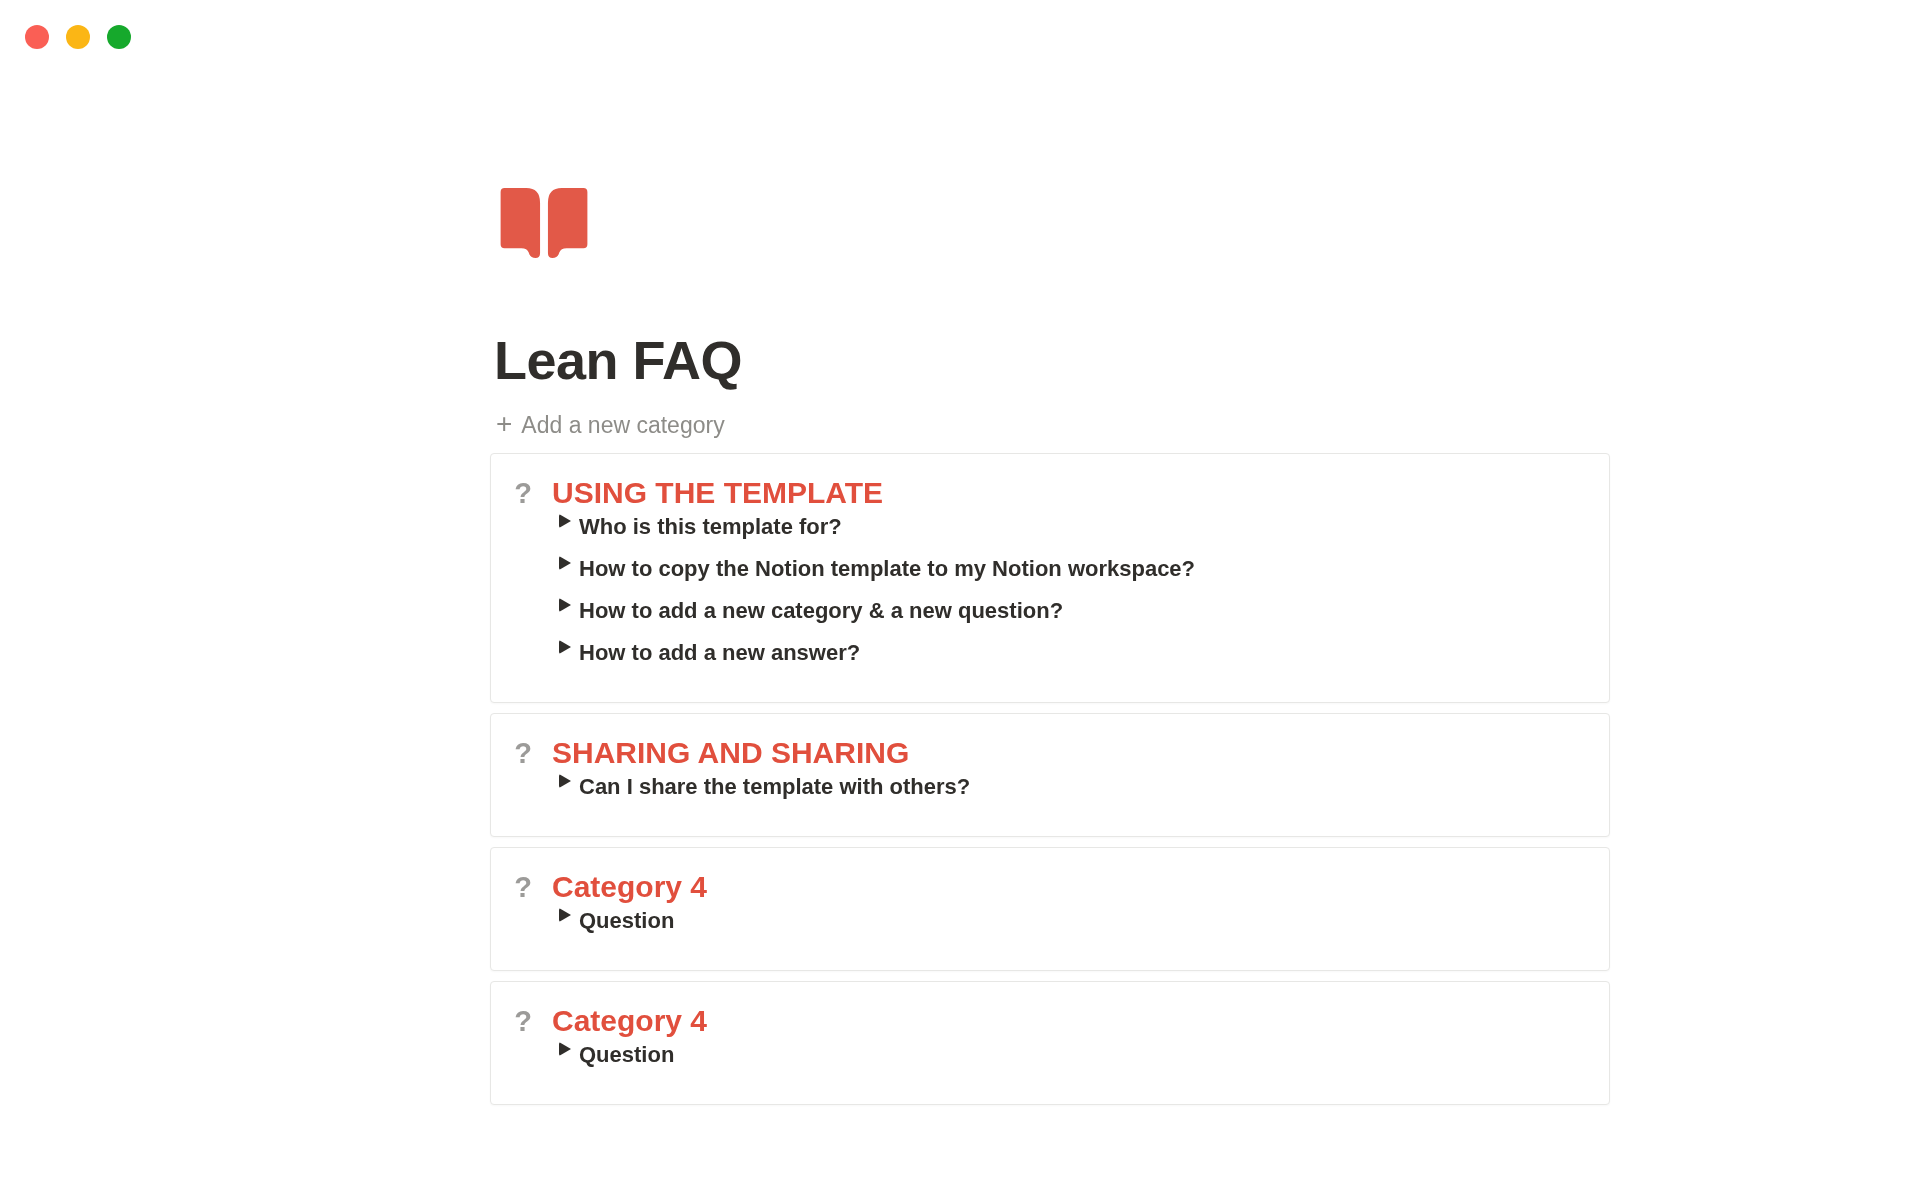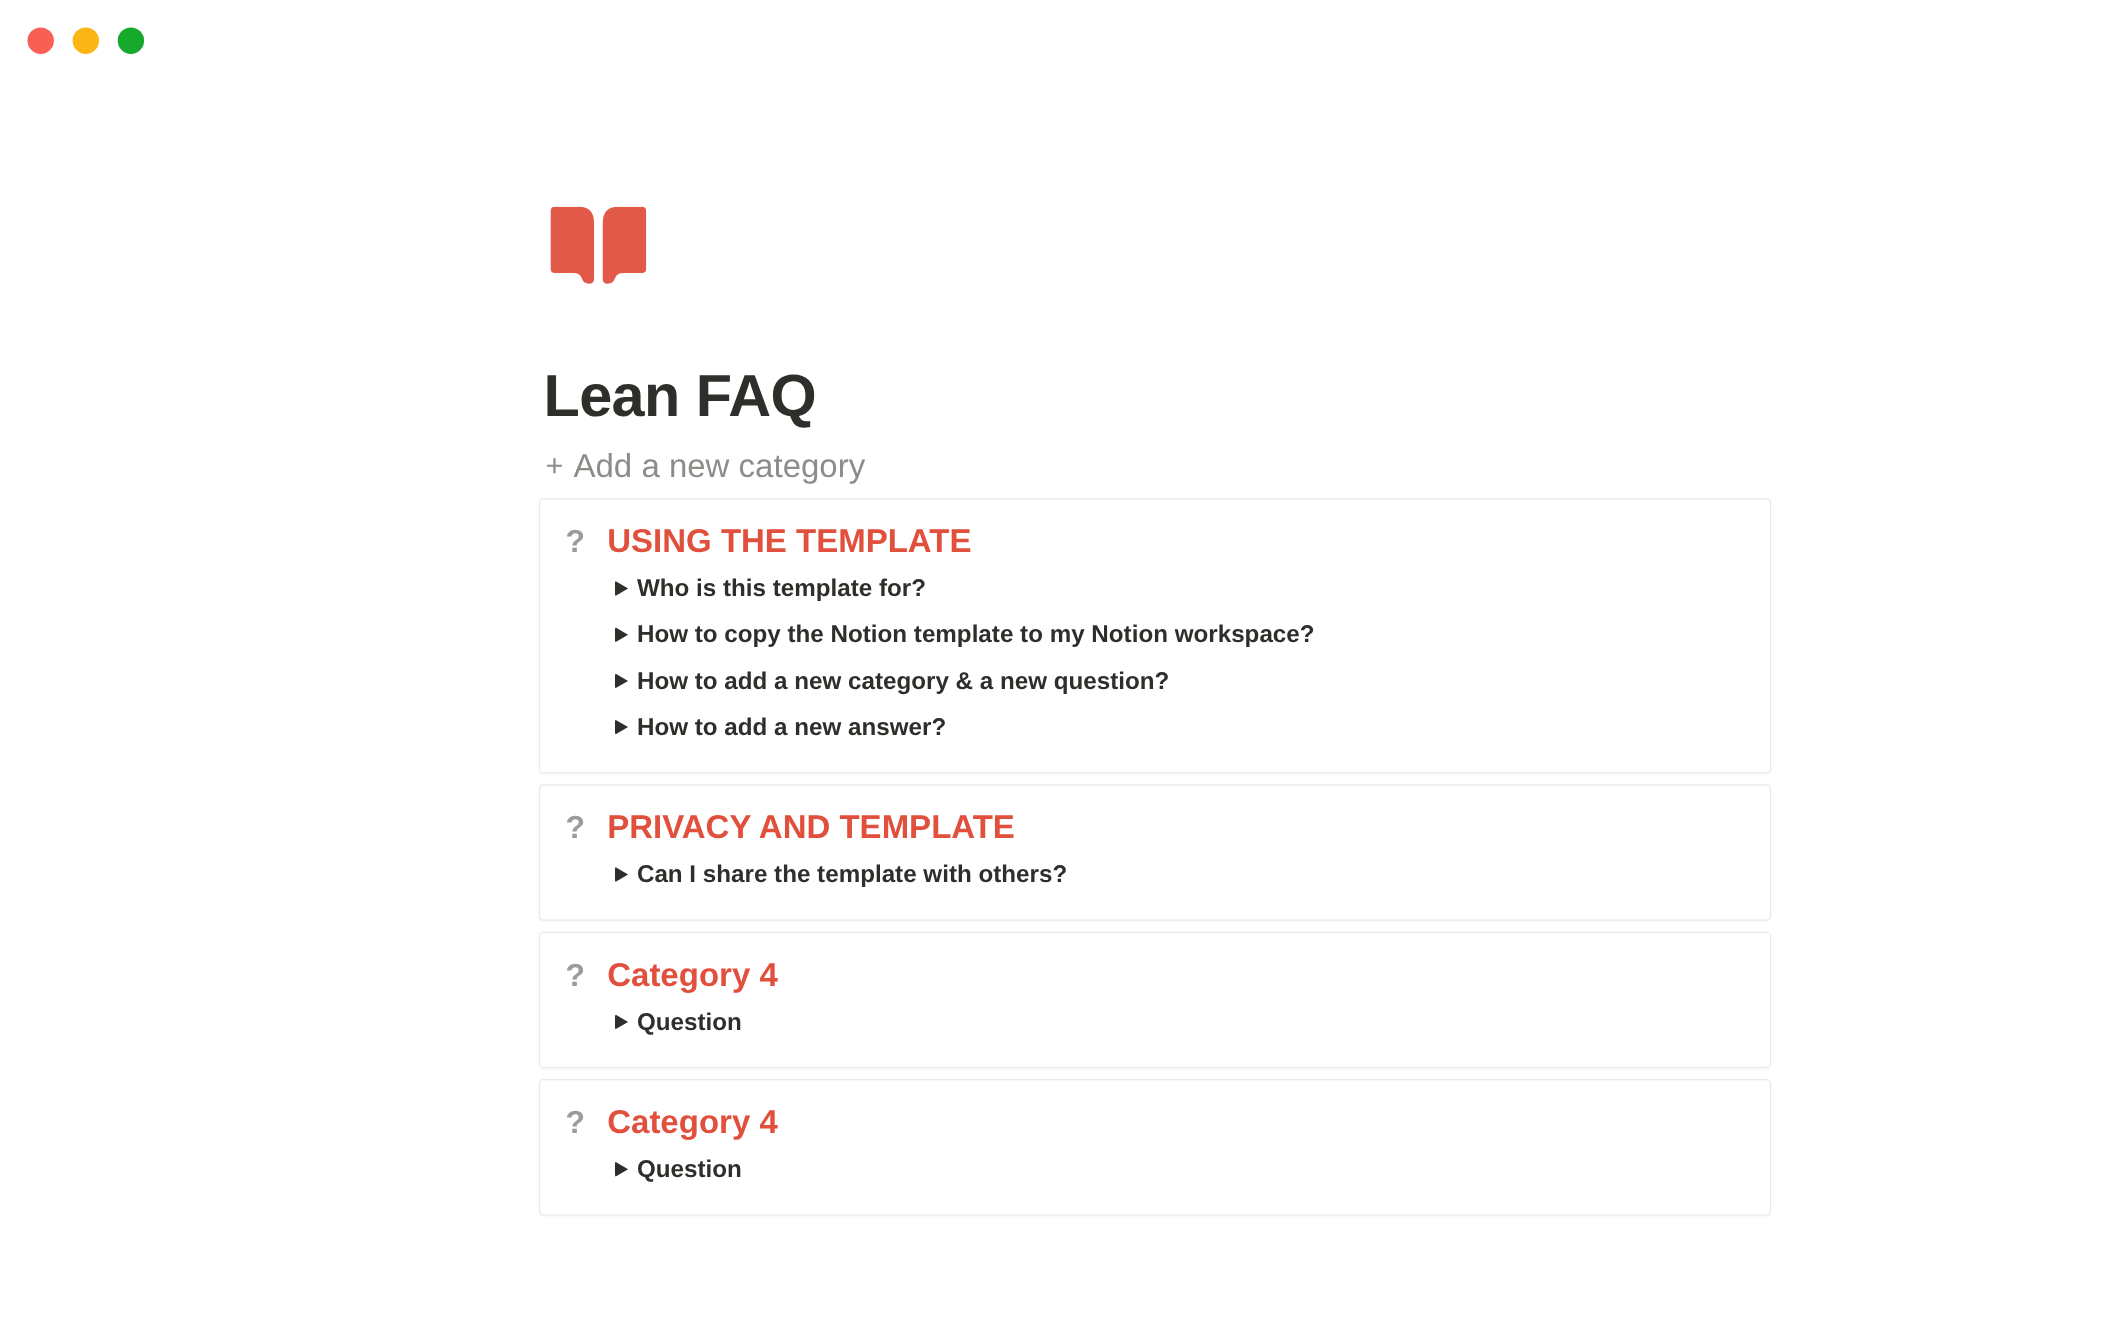--- a/index.html
+++ b/index.html
@@ -46,21 +46,21 @@
     color:var(--text-dark);
     letter-spacing:-0.5px;
     cursor:text;
   }
   .add-row{
     margin:17px 0 0 6px;height:34px;
     display:flex;align-items:center;gap:9px;
     color:var(--muted-gray);cursor:pointer;width:fit-content;
   }
   .add-row .plus{font-size:28px;font-weight:300;line-height:1;position:relative;top:-1px;}
-  .add-row .add-label{font-size:30px;}
+  .add-row .add-label{font-size:23px;}
 
   .cards{margin-top:11px;}
   .card{
     border:1px solid var(--card-border);
     border-radius:4px;
     background:#fff;
     box-shadow:0 1px 2px rgba(0,0,0,0.03);
     padding:18px 24px 20px 23px;
     margin-bottom:10px;
   }
@@ -70,21 +70,21 @@
   .qmark{
     width:18px;text-align:center;
     font-size:29px;font-weight:700;color:var(--icon-gray);
     line-height:1;
   }
   .cat-title{
     font-size:30px;font-weight:700;color:var(--heading-red);
     cursor:pointer;text-decoration:none;
   }
   .q-row{
-    display:flex;align-items:center;gap:8px;
+    display:flex;align-items:flex-start;gap:8px;
     height:42px;padding-left:45px;cursor:pointer;width:fit-content;
   }
   .tri{
     width:0;height:0;flex:0 0 auto;
     border-left:12px solid var(--text-dark);
     border-top:7px solid transparent;
     border-bottom:7px solid transparent;
     border-radius:2px;
   }
   .q-text{font-size:22px;font-weight:700;color:var(--text-dark);}
@@ -135,21 +135,21 @@
       </div>
       <div class="q-row">
         <span class="tri"></span>
         <span class="q-text">How to add a new answer?</span>
       </div>
     </div>
 
     <div class="card">
       <div class="card-header">
         <span class="qmark">?</span>
-        <a class="cat-title">PRIVACY AND TEMPLATE</a>
+        <a class="cat-title">SHARING AND SHARING</a>
       </div>
       <div class="q-row">
         <span class="tri"></span>
         <span class="q-text">Can I share the template with others?</span>
       </div>
     </div>
 
     <div class="card">
       <div class="card-header">
         <span class="qmark">?</span>

